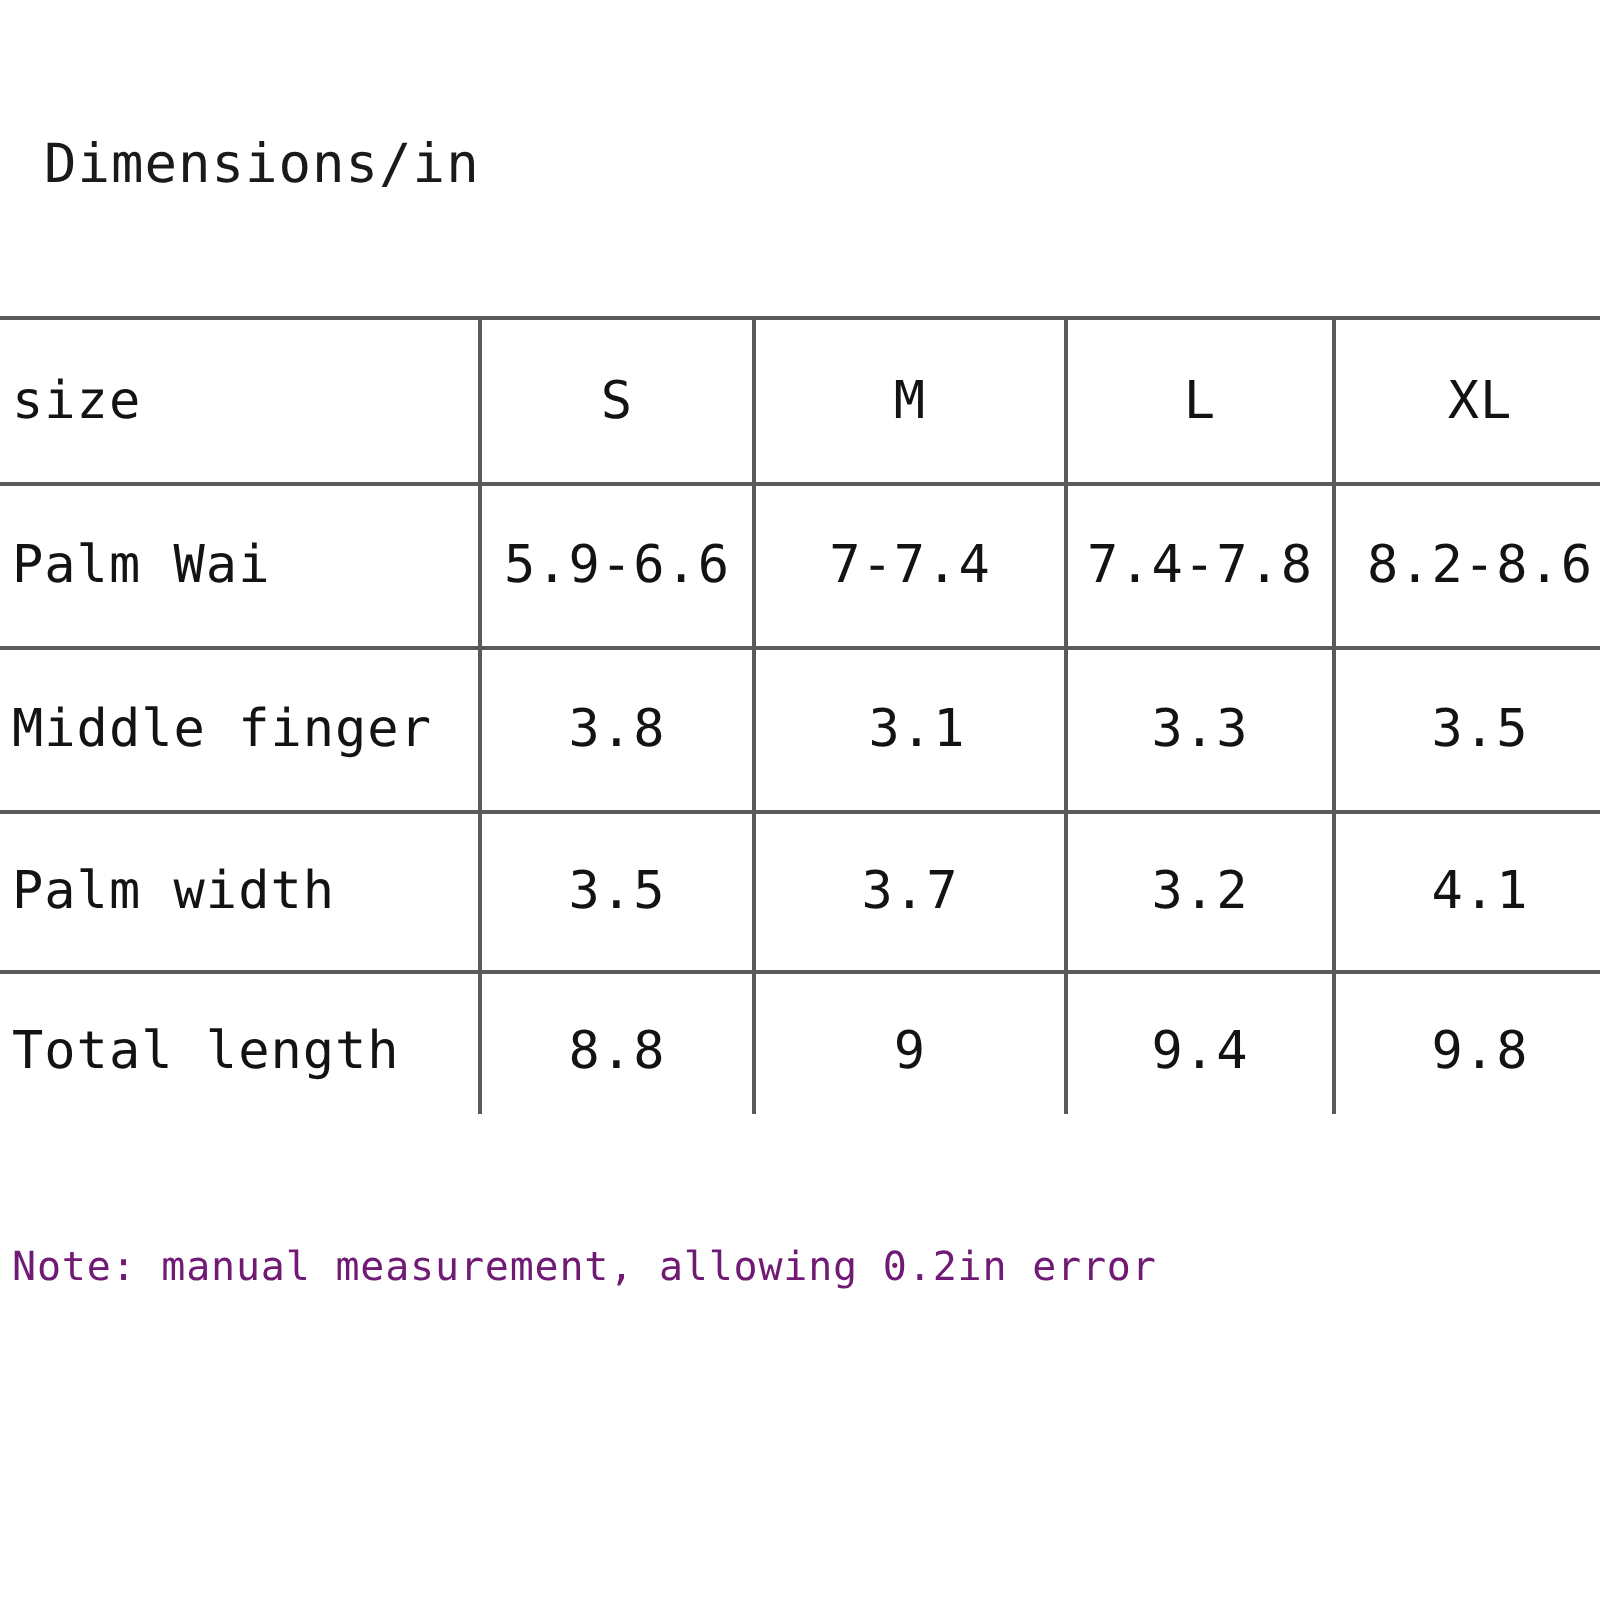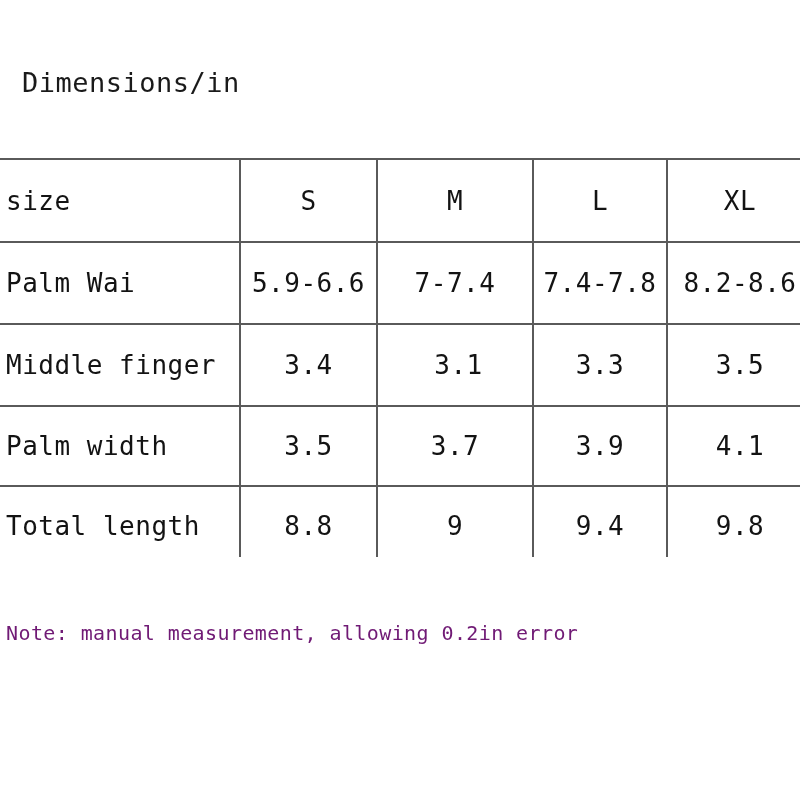--- a/index.html
+++ b/index.html
@@ -125,30 +125,30 @@
       <tbody>
         <tr class="body-row">
           <td class="label-cell" style="border-top-color: rgb(90, 90, 90); border-bottom-color: rgb(90, 90, 90);">Palm Wai</td>
           <td style="border-top-color: rgb(90, 90, 90); border-bottom-color: rgb(90, 90, 90); border-left-color: rgb(90, 90, 90);">5.9-6.6</td>
           <td style="border-top-color: rgb(90, 90, 90); border-bottom-color: rgb(90, 90, 90); border-left-color: rgb(90, 90, 90);">7-7.4</td>
           <td style="border-top-color: rgb(90, 90, 90); border-bottom-color: rgb(90, 90, 90); border-left-color: rgb(90, 90, 90);">7.4-7.8</td>
           <td style="border-top-color: rgb(90, 90, 90); border-bottom-color: rgb(90, 90, 90); border-left-color: rgb(90, 90, 90);">8.2-8.6</td>
         </tr>
         <tr class="body-row">
           <td class="label-cell" style="border-top-color: rgb(90, 90, 90); border-bottom-color: rgb(90, 90, 90);">Middle finger</td>
-          <td style="border-top-color: rgb(90, 90, 90); border-bottom-color: rgb(90, 90, 90); border-left-color: rgb(90, 90, 90);">3.4</td>
+          <td style="border-top-color: rgb(90, 90, 90); border-bottom-color: rgb(90, 90, 90); border-left-color: rgb(90, 90, 90);">3.8</td>
           <td style="border-top-color: rgb(90, 90, 90); border-bottom-color: rgb(90, 90, 90); border-left-color: rgb(90, 90, 90); padding-left: 7px;">3.1</td>
           <td style="border-top-color: rgb(90, 90, 90); border-bottom-color: rgb(90, 90, 90); border-left-color: rgb(90, 90, 90);">3.3</td>
           <td style="border-top-color: rgb(90, 90, 90); border-bottom-color: rgb(90, 90, 90); border-left-color: rgb(90, 90, 90);">3.5</td>
         </tr>
         <tr class="body-row short">
           <td class="label-cell" style="border-top-color: rgb(90, 90, 90); border-bottom-color: rgb(90, 90, 90);">Palm width</td>
           <td style="border-top-color: rgb(90, 90, 90); border-bottom-color: rgb(90, 90, 90); border-left-color: rgb(90, 90, 90);">3.5</td>
           <td style="border-top-color: rgb(90, 90, 90); border-bottom-color: rgb(90, 90, 90); border-left-color: rgb(90, 90, 90);">3.7</td>
-          <td style="border-top-color: rgb(90, 90, 90); border-bottom-color: rgb(90, 90, 90); border-left-color: rgb(90, 90, 90);">3.9</td>
+          <td style="border-top-color: rgb(90, 90, 90); border-bottom-color: rgb(90, 90, 90); border-left-color: rgb(90, 90, 90);">3.2</td>
           <td style="border-top-color: rgb(90, 90, 90); border-bottom-color: rgb(90, 90, 90); border-left-color: rgb(90, 90, 90);">4.1</td>
         </tr>
         <tr class="body-row short">
           <td class="label-cell" style="border-top-color: rgb(90, 90, 90); border-bottom-color: rgb(90, 90, 90);">Total length</td>
           <td style="border-top-color: rgb(90, 90, 90); border-bottom-color: rgb(90, 90, 90); border-left-color: rgb(90, 90, 90);">8.8</td>
           <td style="border-top-color: rgb(90, 90, 90); border-bottom-color: rgb(90, 90, 90); border-left-color: rgb(90, 90, 90);">9</td>
           <td style="border-top-color: rgb(90, 90, 90); border-bottom-color: rgb(90, 90, 90); border-left-color: rgb(90, 90, 90); text-align: center;">9.4</td>
           <td style="border-top-color: rgb(90, 90, 90); border-bottom-color: rgb(90, 90, 90); border-left-color: rgb(90, 90, 90);">9.8</td>
         </tr>
       </tbody>

